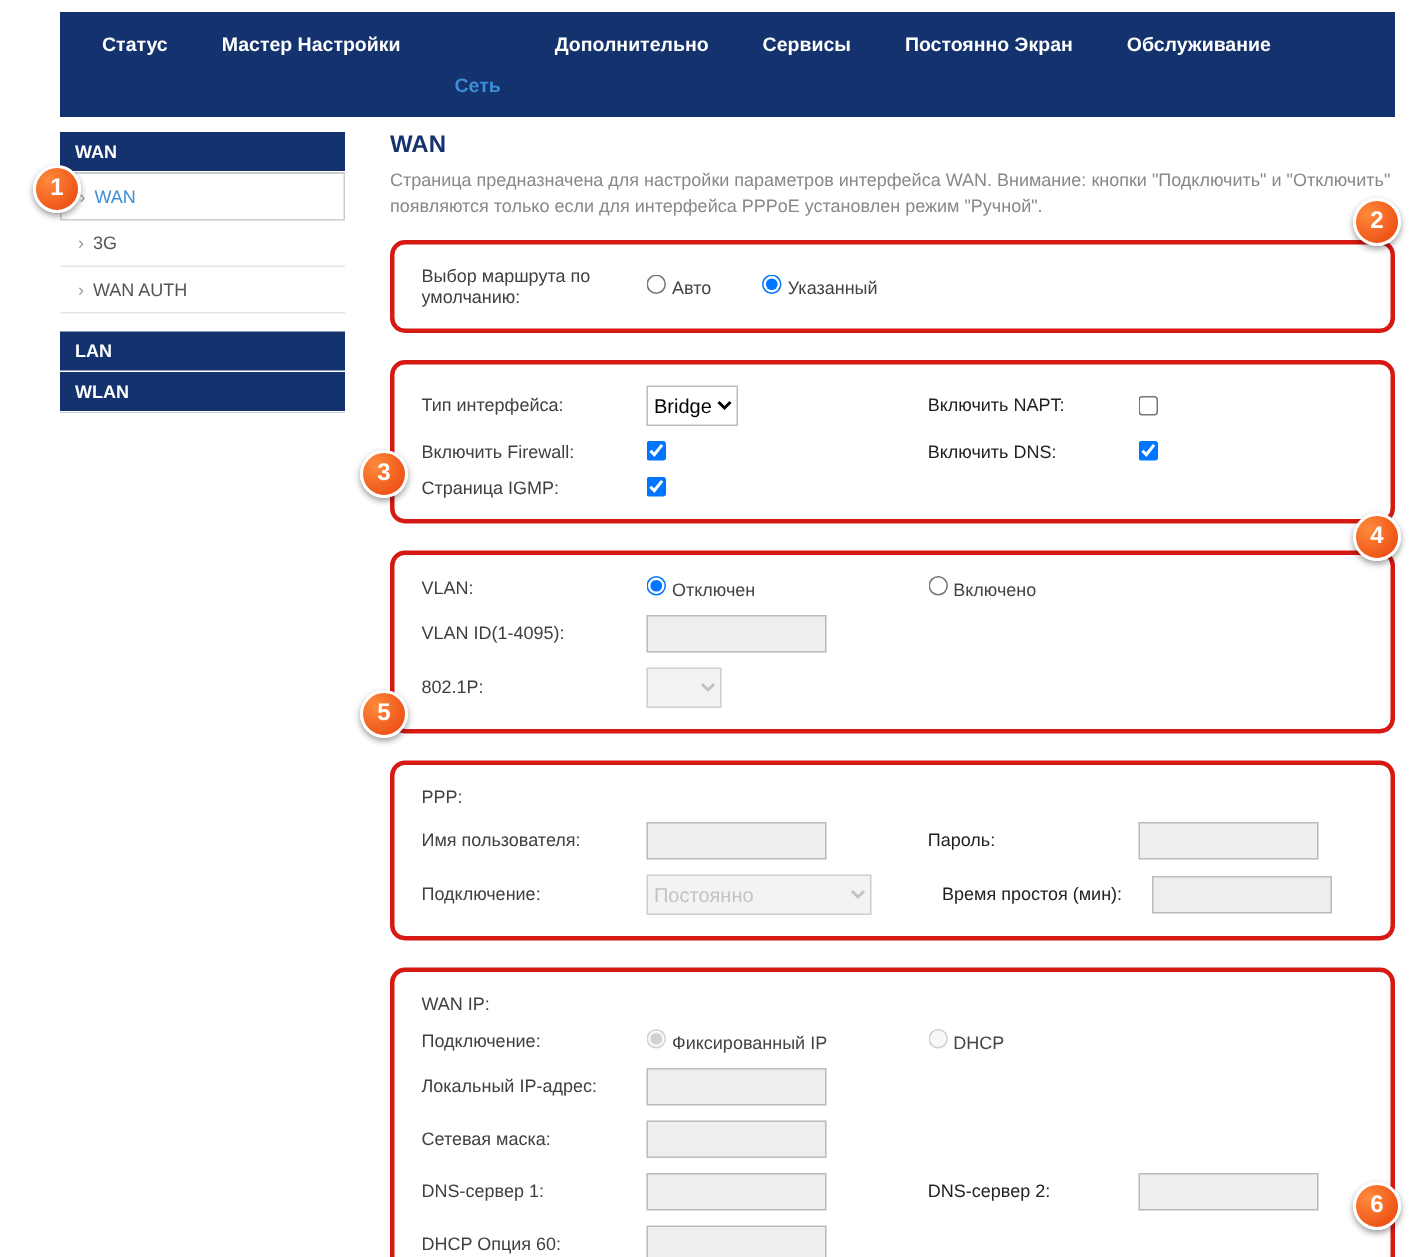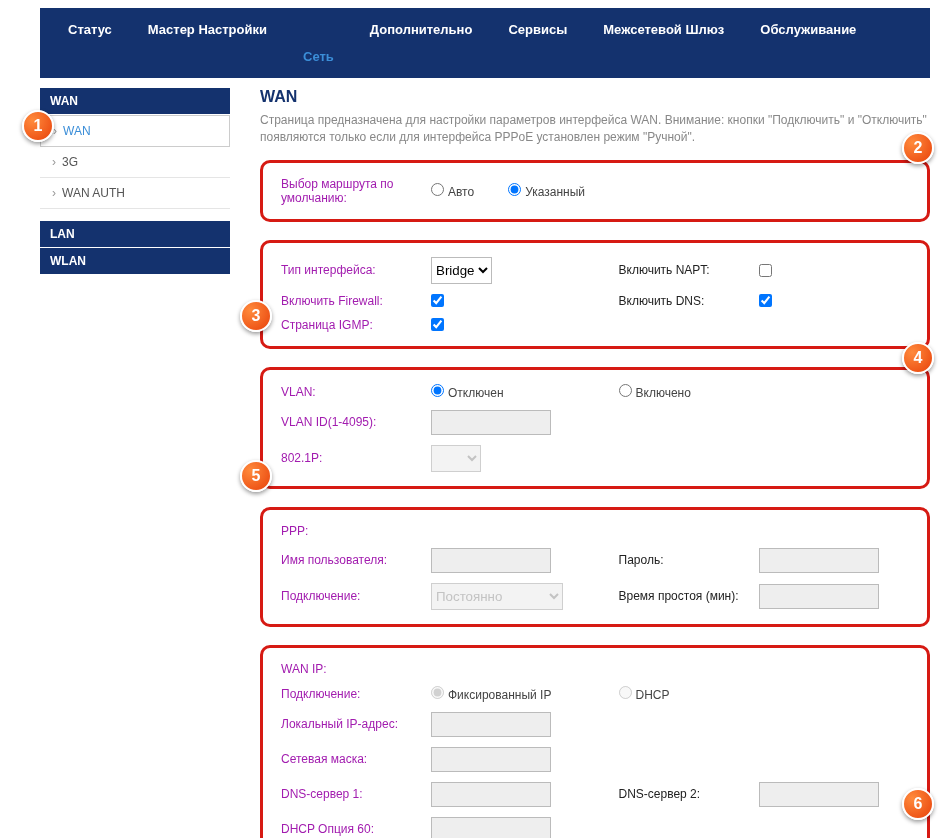--- a/index.html
+++ b/index.html
@@ -13,21 +13,21 @@
 .side-header { background: #14326e; color: #fff; padding: 6px 10px; font-weight: bold; border-bottom: 1px solid #fff; }
 .side-item { padding: 8px 10px 8px 22px; color: #555; border-bottom: 1px solid #e5e5e5; cursor: pointer; position: relative; }
 .side-item::before { content: "›"; position: absolute; left: 12px; color: #999; }
 .side-item.active { color: #3b8ed8; border: 1px solid #ccc; }
 .main { flex: 1; }
 .page-title { color: #14326e; font-weight: bold; font-size: 16px; margin-bottom: 6px; }
 .page-desc { color: #888; margin-bottom: 14px; line-height: 1.4; }
 .section { border: 3px solid #d61a13; border-radius: 10px; padding: 14px 18px; margin-bottom: 18px; position: relative; }
 .row { display: flex; align-items: center; margin-bottom: 10px; }
 .row:last-child { margin-bottom: 0; }
-.label { width: 150px; color: #a21caf; }
+.label { width: 150px; color: #404040; }
 .label2 { width: 140px; color: #222; }
 .ctrl { flex: 1; display: flex; align-items: center; gap: 18px; }
 .ctrl input[type=text], .ctrl select { border: 1px solid #bbb; padding: 4px 0; background: #f2f2f2; }
 .ctrl input[type=text] { width: 120px; }
 .ctrl select { background: #fff; }
 .ctrl select:disabled, .ctrl input:disabled { background: #eee; color: #aaa; }
 .col2 { display: flex; gap: 47px; }
 .col2 .half { width: 50%; display: flex; align-items: center; }
 input[type=checkbox], input[type=radio] { margin-right: 4px; }
 .radio-group label { margin-right: 16px; color: #444; }
@@ -36,21 +36,21 @@
 </head>
 <body>
 
 <div class="container">
   <div class="topnav">
     <a>Статус</a>
     <a>Мастер Настройки</a>
     <a class="active">Сеть</a>
     <a>Дополнительно</a>
     <a>Сервисы</a>
-    <a>Межсетевой Шлюз</a>
+    <a>Постоянно Экран</a>
     <a>Обслуживание</a>
   </div>
 
   <div class="content">
     <div class="sidebar">
       <div class="side-header">WAN</div>
       <div class="side-item active">WAN</div>
       <div class="side-item">3G</div>
       <div class="side-item">WAN AUTH</div>
       <div style="height:12px;"></div>
@@ -152,21 +152,21 @@
             <div class="label2">Пароль:</div>
             <div class="ctrl">
                 <input type="text" disabled="" style="">
               </div>
           </div>
         </div>
         <div class="row col2">
           <div class="half">
             <div class="label">Подключение:</div>
             <div class="ctrl">
-                <select disabled="" style="width:132px;"><option>Постоянно</option></select>
+                <select disabled="" style="width:150px;"><option>Постоянно</option></select>
               </div>
           </div>
           <div class="half">
             <div class="label2">Время простоя (мин):</div>
             <div class="ctrl">
                 <input type="text" disabled="" style="">
               </div>
           </div>
         </div>
       </div>

